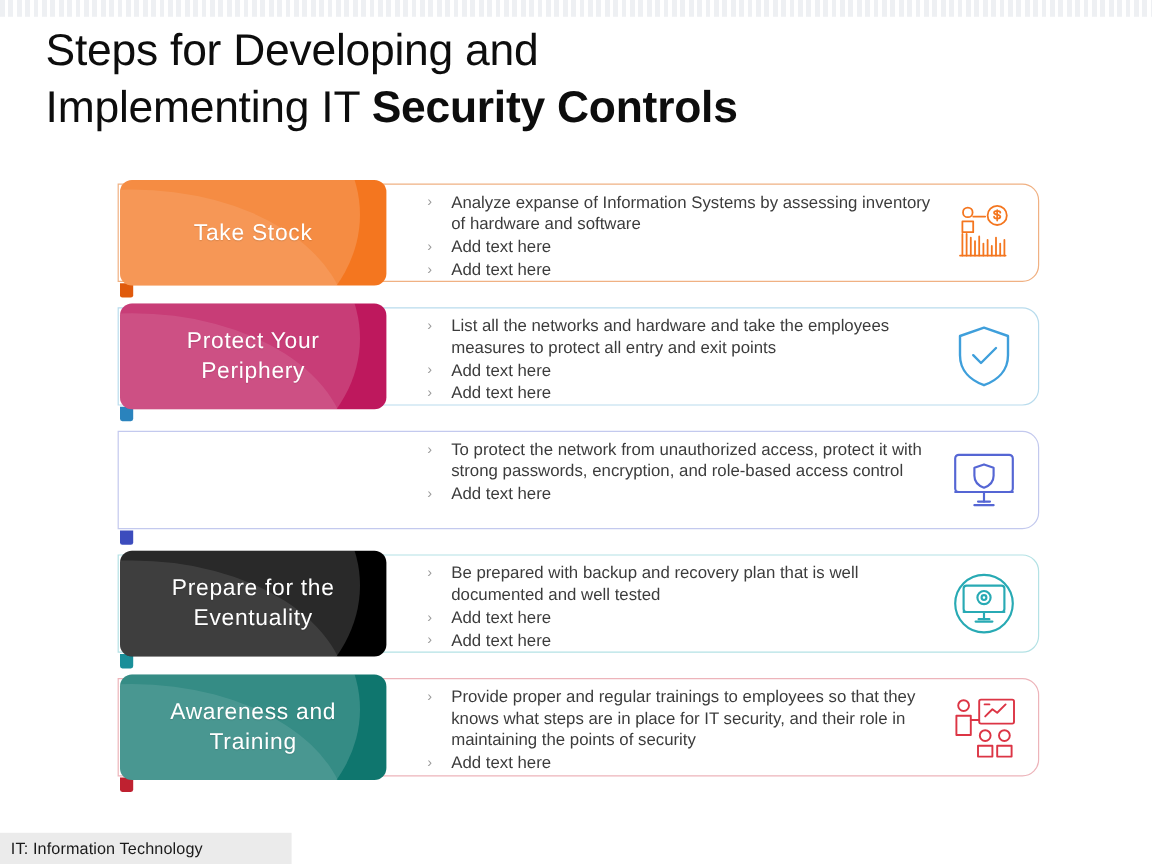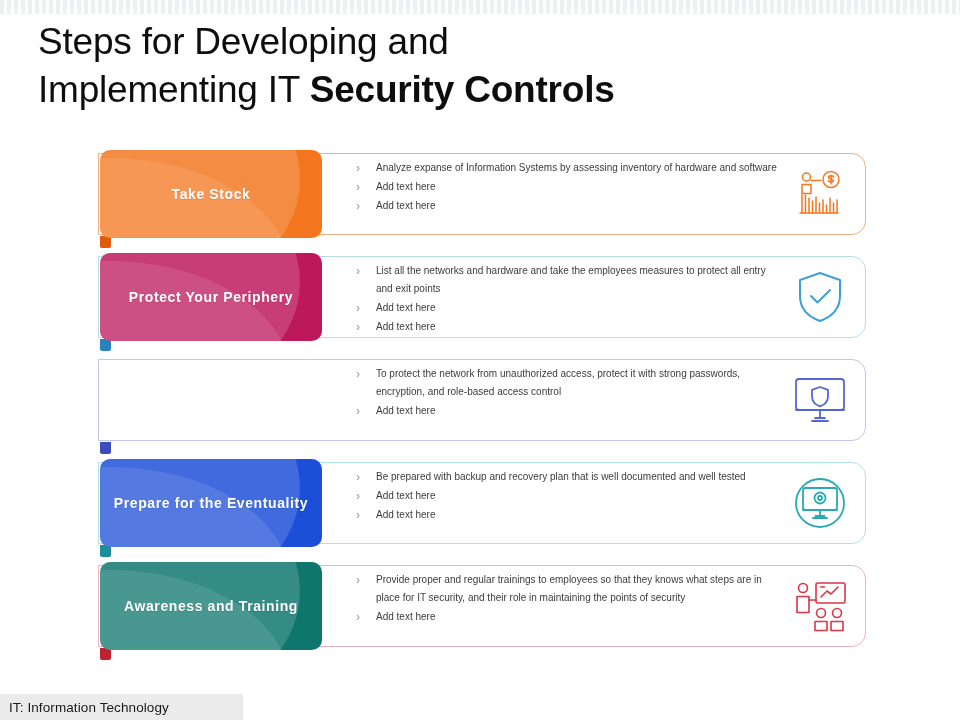--- a/index.html
+++ b/index.html
@@ -104,22 +104,22 @@
     width: 360px;
     height: 230px;
     border-radius: 50%;
     background: rgba(255,255,255,0.10);
     pointer-events: none;
   }
   .chip-label {
     position: relative;
     z-index: 4;
     color: #ffffff;
-    font-size: 14px;
-    font-weight: 700;
+    font-size: 19px;
+    font-weight: 400;
     line-height: 25px;
     text-align: center;
     letter-spacing: 0.6px;
     padding: 0 10px;
     text-shadow: 0 1px 1px rgba(0,0,0,0.12);
   }
 
   
   .tab {
     position: absolute;
@@ -146,21 +146,21 @@
   }
   .bullet-mark {
     color: #9b9b9b;
     font-size: 12px;
     line-height: 18px;
     width: 20px;
     flex: 0 0 20px;
   }
   .bullet-text {
     color: #3c3c3c;
-    font-size: 10px;
+    font-size: 14px;
     line-height: 18px;
     flex: 1 1 auto;
   }
 
   
   .icon-slot {
     position: absolute;
     right: 18px;
     top: 50%;
     transform: translateY(-50%);
@@ -285,21 +285,21 @@
         <path d="M4 36h48"></path>
         <path d="M28 36v8"></path>
         <path d="M20 47h16"></path>
         <path d="M23 44h10"></path>
       </svg>
     </div>
     </div>
     <div class="row">
     <div class="card" style="border-color:#b4e2e5;"></div>
     <div class="tab" style="background:#1a8f99;"></div>
-    <div class="chip" style="background:#1d4ed8;">
+    <div class="chip" style="background:#000000;">
       <span class="chip-label">Prepare for the Eventuality</span>
     </div>
     <div class="bullets">
 
       <div class="bullet">
         <span class="bullet-mark">›</span>
         <span class="bullet-text">Be prepared with backup and recovery plan that is well documented and well tested</span>
       </div>
       <div class="bullet">
         <span class="bullet-mark">›</span>

